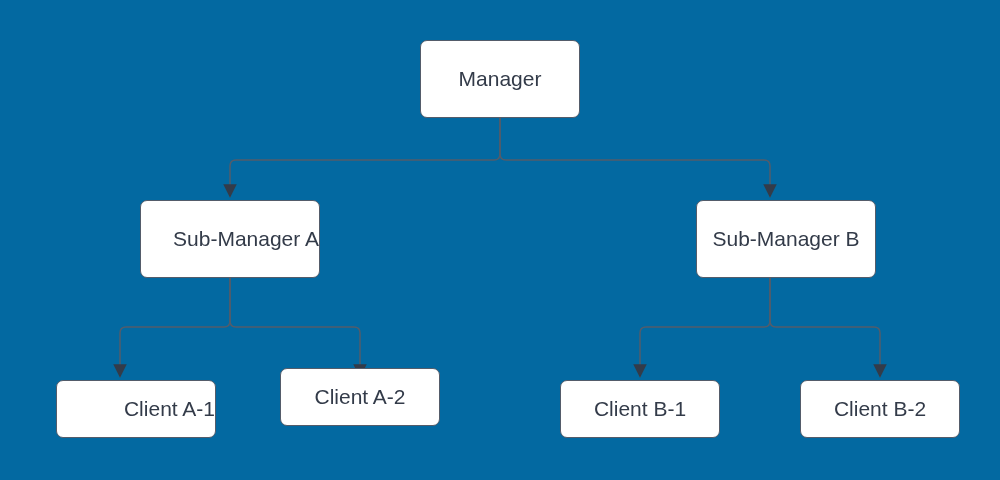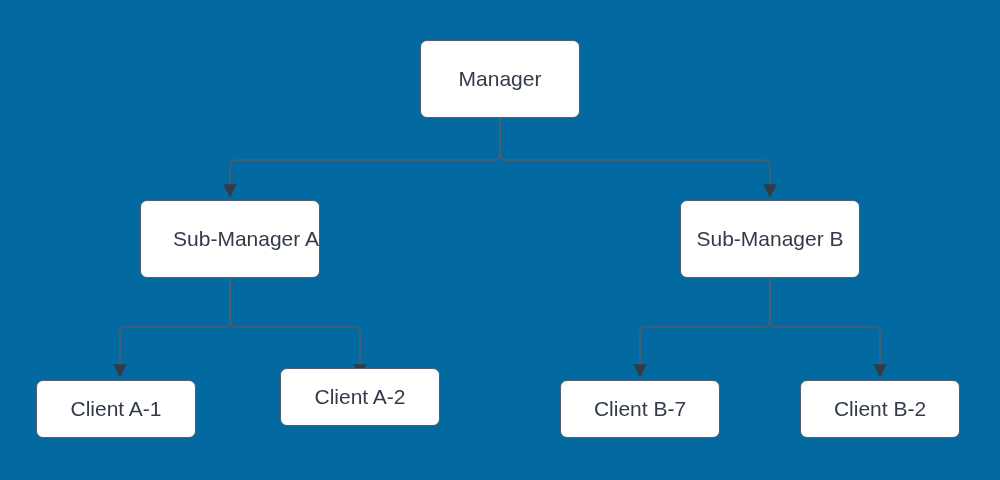--- a/index.html
+++ b/index.html
@@ -54,29 +54,29 @@
         <path d="M 770 278 L 770 321 Q 770 327 776 327 L 874 327 Q 880 327 880 333 L 880 377" fill="none" stroke="#545c6a" stroke-width="1.5" marker-end="url(#arrowhead)"></path>
       </g>
   </svg>
   <div id="node-layer">
       <div class="node" style="left: 420px; top: 40px; width: 160px; height: 78px; background: rgb(255, 255, 255); border-color: rgb(84, 92, 106);">
         <span style="color: rgb(51, 59, 73);">Manager</span>
       </div>
       <div class="node" style="left: 140px; top: 200px; width: 180px; height: 78px; background: rgb(255, 255, 255); border-color: rgb(84, 92, 106); padding-left: 32px;">
         <span style="color: rgb(51, 59, 73);">Sub-Manager A</span>
       </div>
-      <div class="node" style="left: 680px; top: 200px; width: 180px; height: 78px; background: rgb(255, 255, 255); border-color: rgb(84, 92, 106);">
+      <div class="node" style="left: 696px; top: 200px; width: 180px; height: 78px; background: rgb(255, 255, 255); border-color: rgb(84, 92, 106);">
         <span style="color: rgb(51, 59, 73);">Sub-Manager B</span>
       </div>
-      <div class="node" style="left: 36px; top: 380px; width: 160px; height: 58px; background: rgb(255, 255, 255); border-color: rgb(84, 92, 106);">
+      <div class="node" style="left: 56px; top: 380px; width: 160px; height: 58px; background: rgb(255, 255, 255); border-color: rgb(84, 92, 106); justify-content: flex-end;">
         <span style="color: rgb(51, 59, 73);">Client A-1</span>
       </div>
       <div class="node" style="left: 280px; top: 368px; width: 160px; height: 58px; background: rgb(255, 255, 255); border-color: rgb(84, 92, 106);">
         <span style="color: rgb(51, 59, 73);">Client A-2</span>
       </div>
       <div class="node" style="left: 560px; top: 380px; width: 160px; height: 58px; background: rgb(255, 255, 255); border-color: rgb(84, 92, 106);">
-        <span style="color: rgb(51, 59, 73);">Client B-7</span>
+        <span style="color: rgb(51, 59, 73);">Client B-1</span>
       </div>
       <div class="node" style="left: 800px; top: 380px; width: 160px; height: 58px; background: rgb(255, 255, 255); border-color: rgb(84, 92, 106);">
         <span style="color: rgb(51, 59, 73);">Client B-2</span>
       </div>
     </div>
 </div>
 
 </body></html>

